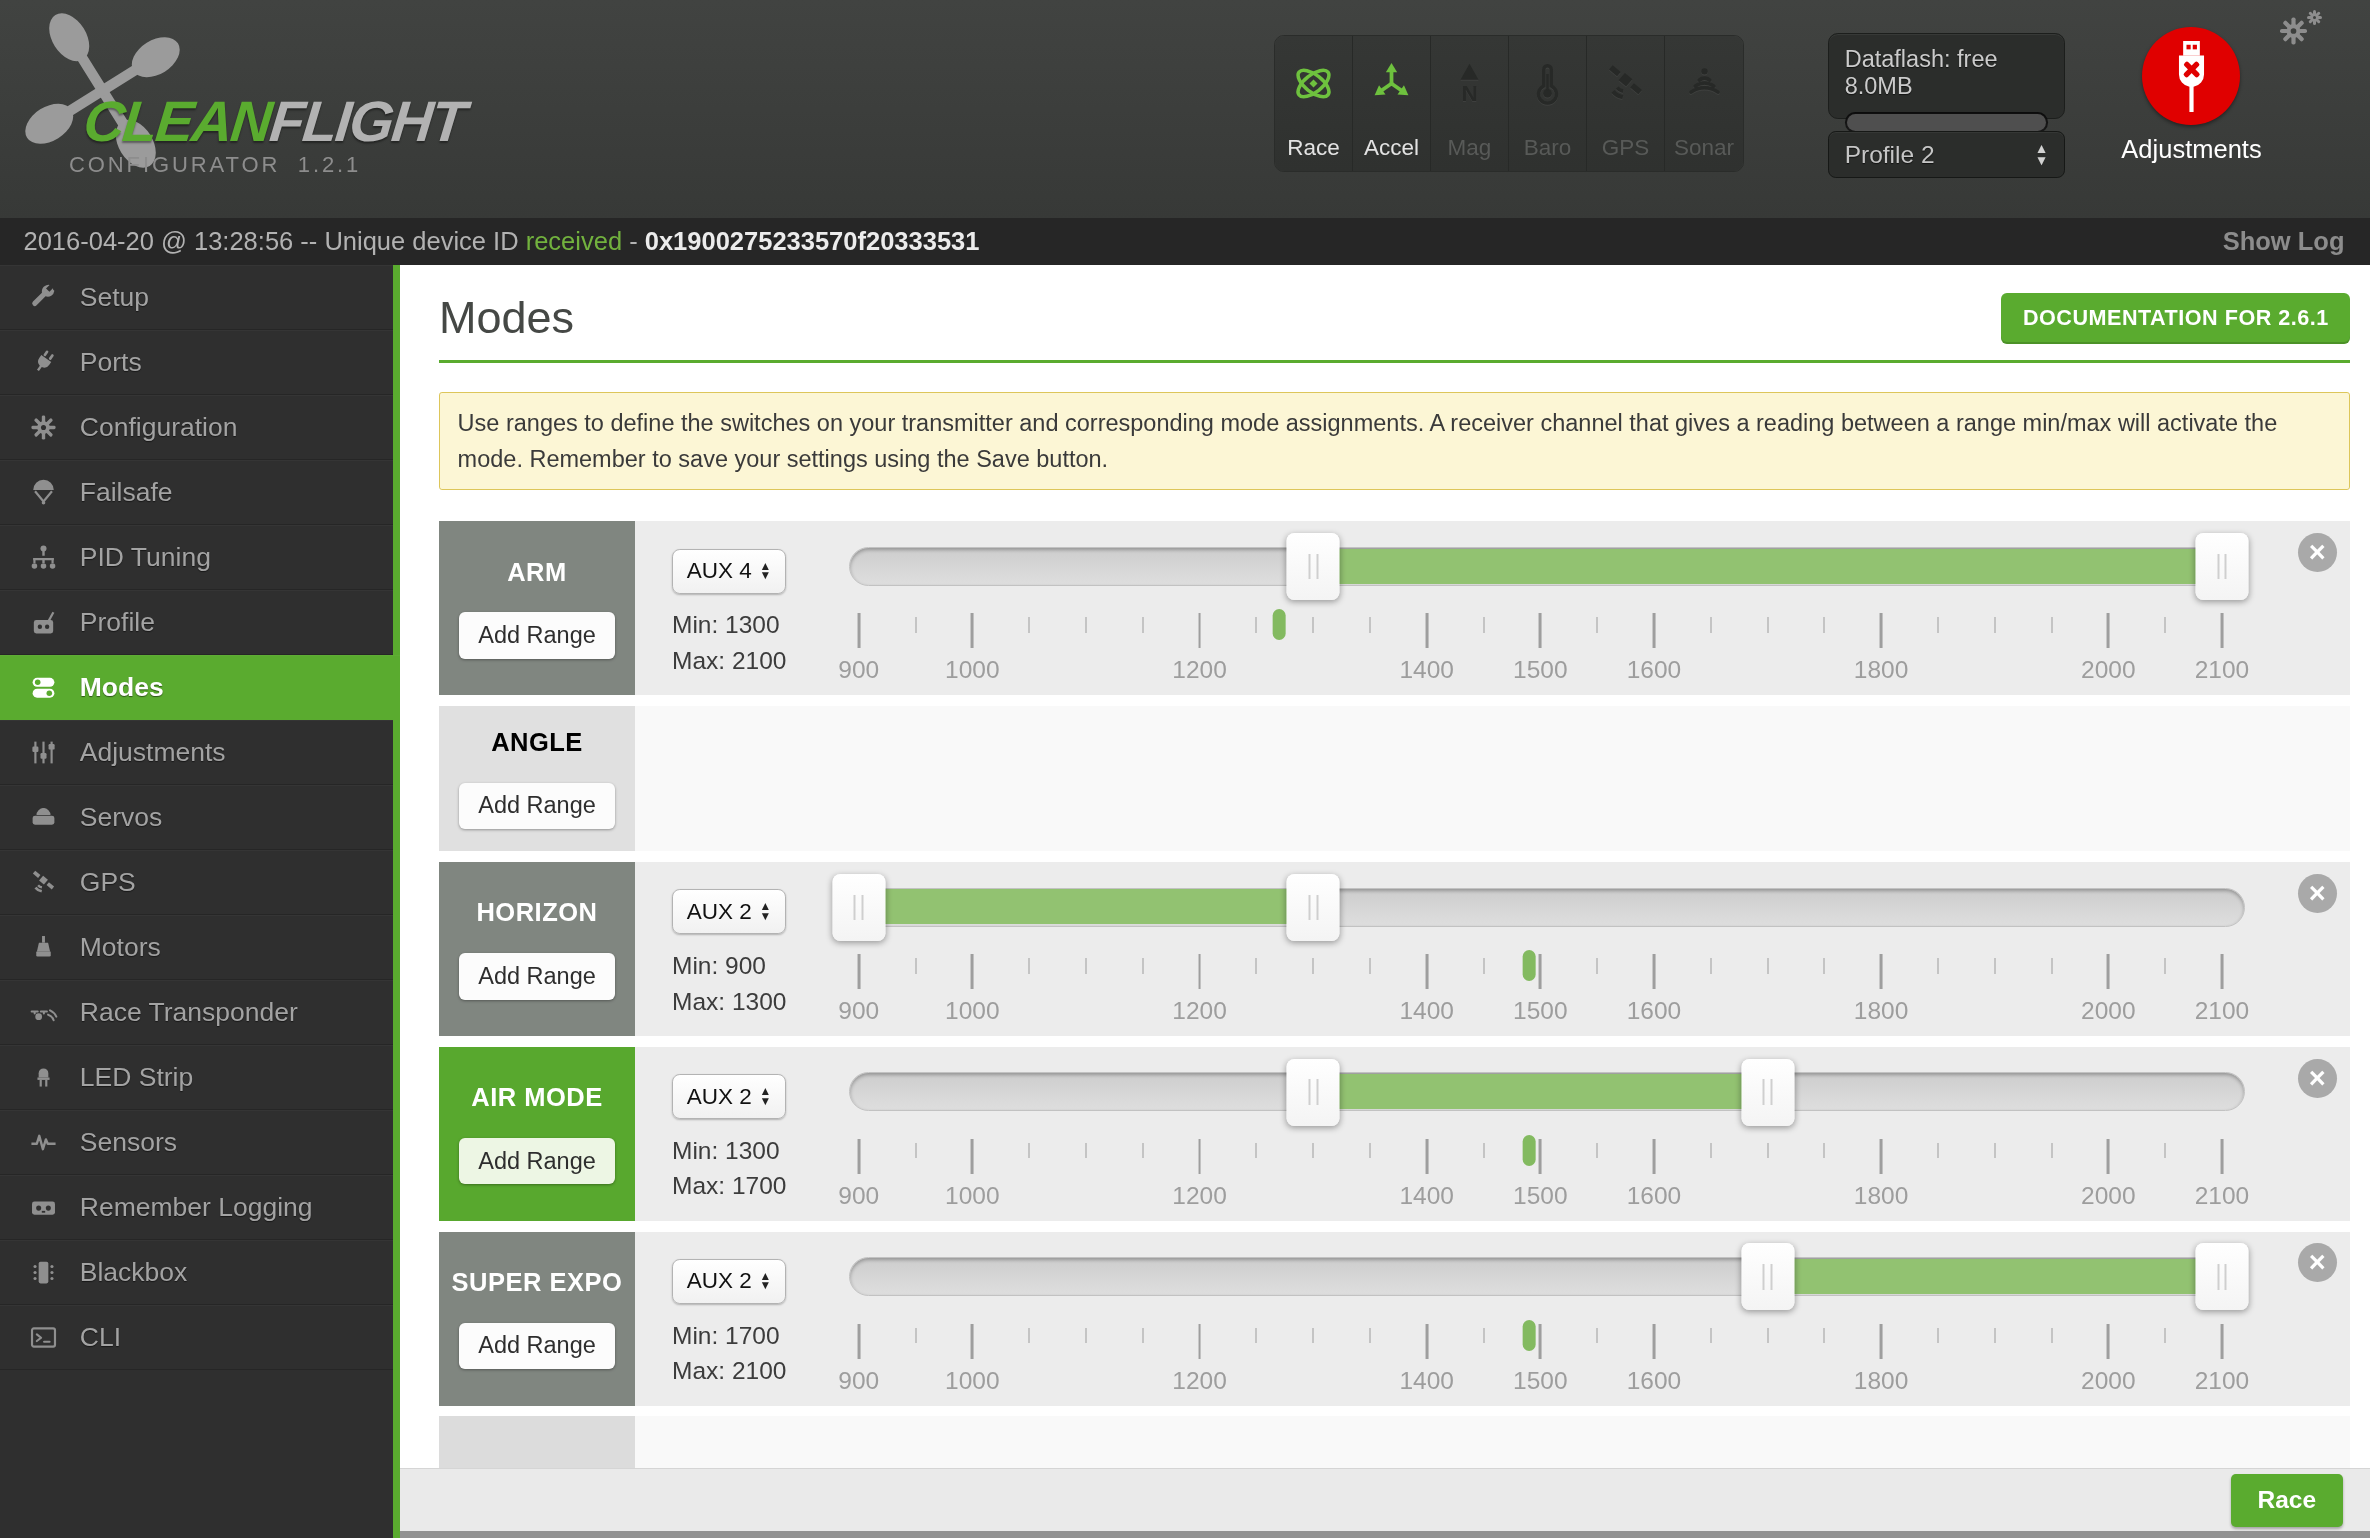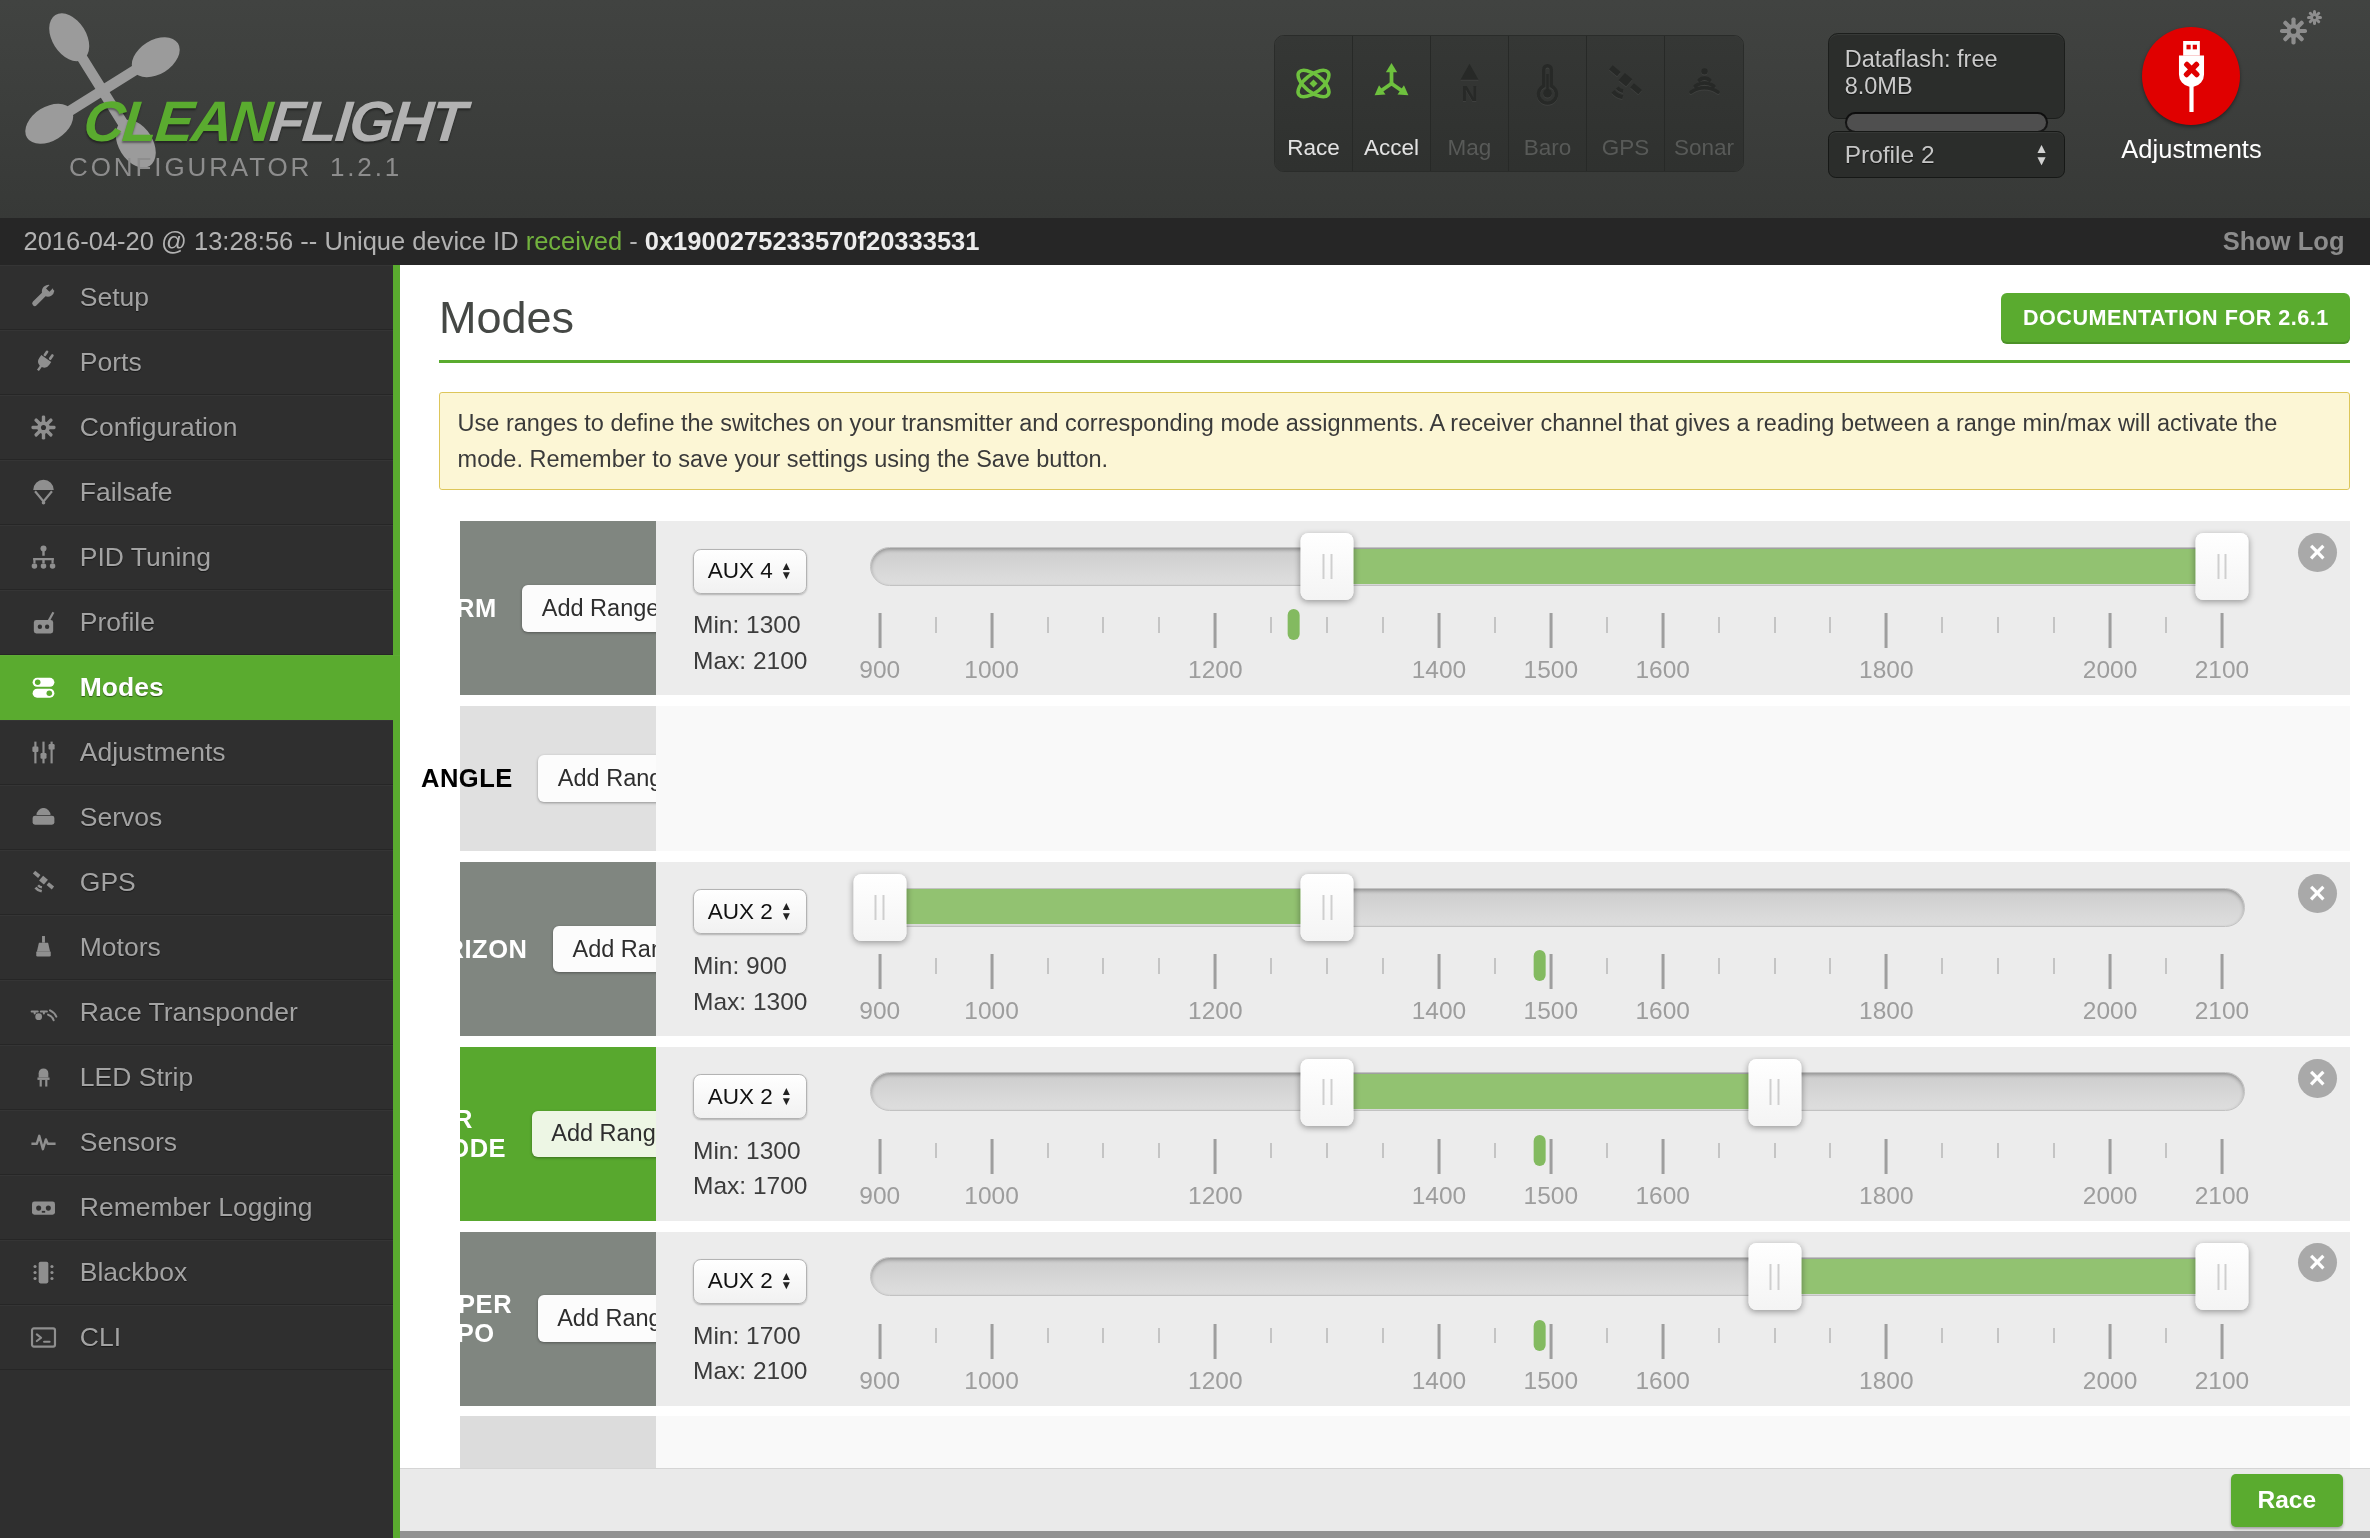--- a/index.html
+++ b/index.html
@@ -9,21 +9,21 @@
 
   
   .header { position:absolute; left:0; top:0; width:2370px; height:218px;
     background:linear-gradient(180deg,#414341,#373937); }
   .logo-drone { position:absolute; left:23.5px; top:11.8px; width:157px; height:157px; color:#9b9b9b; }
   .logo-drone svg { width:100%; height:100%; }
   .brand { position:absolute; left:84px; top:88px; font-size:57px; font-weight:bold; font-style:italic;
     letter-spacing:-2px; transform:skewX(-6deg); white-space:nowrap; text-shadow:0 2px 2px rgba(0,0,0,.4); }
   .brand .b-green { color:var(--accent,#5fb32e); }
   .brand .b-gray  { color:#b2b2b2; }
-  .brand-sub { position:absolute; left:69px; top:152px; font-size:26px; color:#8d8d8d; letter-spacing:2.9px;text-align:center; }
+  .brand-sub { position:absolute; left:69px; top:152px; font-size:22px; color:#8d8d8d; letter-spacing:2.9px;text-align:center; }
   .brand-sub .ver { margin-left:17.6px; }
 
   .sensor-group { position:absolute; left:1274px; top:35px; height:137px; display:flex;
     border-radius:9.8px; overflow:hidden; border:1px solid #2a2c2a; }
   .sensor { width:78px; display:flex; flex-direction:column; align-items:center; justify-content:flex-end;
     padding-bottom:9.8px; background:linear-gradient(180deg,#353735,#2f312f); border-right:1px solid #272927; }
   .sensor:last-child { border-right:none; }
   .sensor .s-icon { flex:1; display:flex; align-items:center; color:#272927;
     filter:drop-shadow(0 1px 0 rgba(255,255,255,.06)); }
   .sensor .s-icon svg { width:45px; height:45px; }
@@ -85,22 +85,22 @@
     box-shadow:inset 0 -2px 0 rgba(0,0,0,.15); }
   .green-hr { height:2.9px; background:var(--accent,#55ab28); margin-top:15.7px; }
   .note { margin-top:29px; background:#fcf6d5; border:1px solid #ddc65a; border-radius:2.9px;
     padding:11.8px 17.6px; font-size:23.5px; color:#3a3a3a; line-height:1.55; }
 
   .rows { margin-top:31px; }
   .mode-row { display:flex; margin-bottom:10.8px; }
   .mode-row.assigned   { height:174px; }
   .mode-row.unassigned { height:145px; }
   .mode-row.partial    { height:69px; }
-  .mode-label { width:196px; flex:none; display:flex; flex-direction:row; align-items:center;
-    justify-content:center; gap:25.5px;margin-left:21px; }
+  .mode-label { width:196px; flex:none; display:flex; flex-direction:column; align-items:center;
+    justify-content:center; gap:25.5px; }
   .assigned .mode-label, .mode-label.gray { background:#808680; }
   .mode-label.green { background:var(--active-green,#58a82e); }
   .unassigned .mode-label { background:#e0e0e0; }
   .partial .mode-label { background:#dcdcdc; }
   .mode-name { font-size:25.5px; font-weight:bold; color:#fff; letter-spacing:0.5px; }
   .unassigned .mode-name { color:#000000; }
   .add-range { background:#fcfcfc; border-radius:5.9px; padding:9.8px 19.6px; font-size:23.5px; color:#2e2e2e;
     box-shadow:0 1px 2.9px rgba(0,0,0,.35); cursor:pointer; white-space:nowrap; }
   .mode-label.green .add-range { background:#edf6e4; }
   .mode-content { flex:1; position:relative; background:#ececec; }

